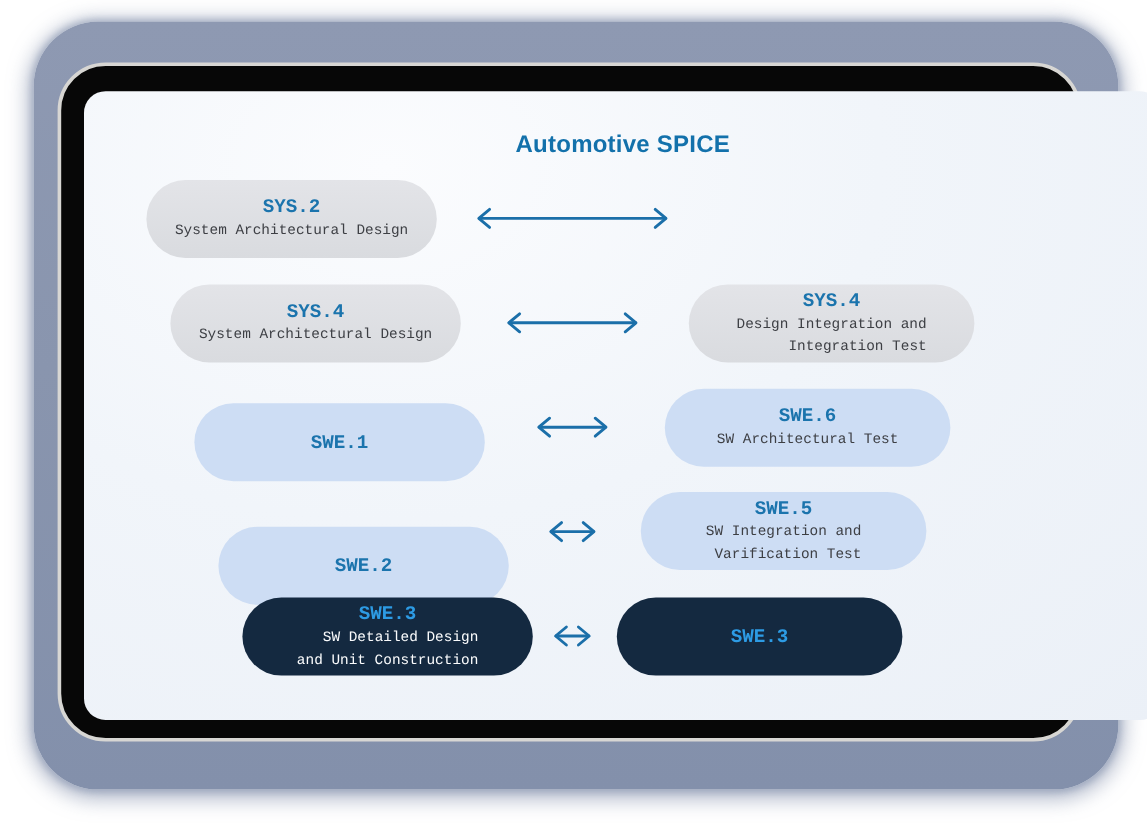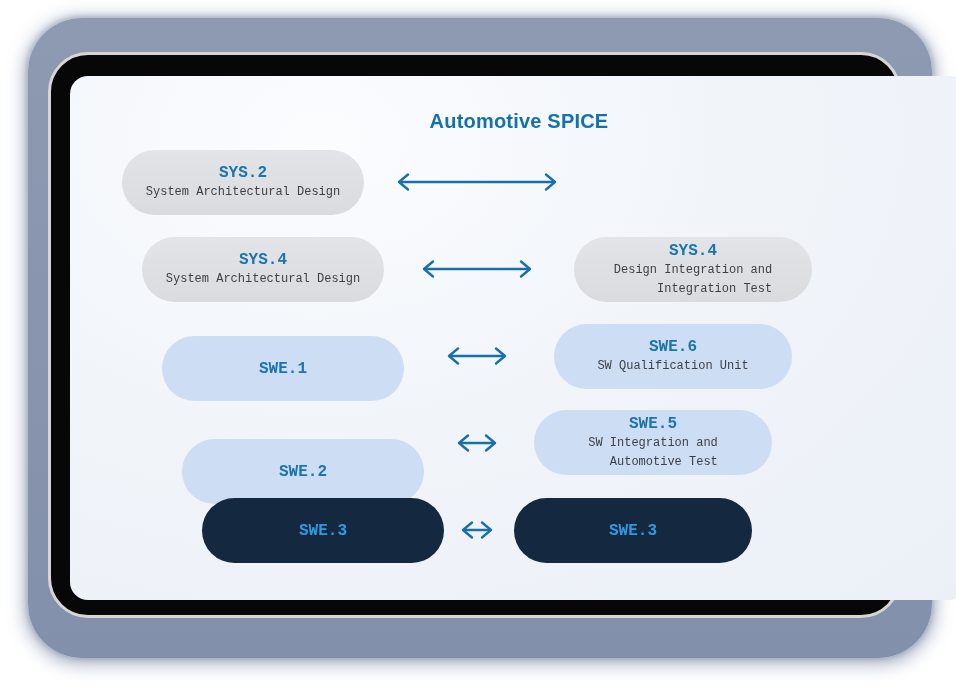--- a/index.html
+++ b/index.html
@@ -84,46 +84,48 @@
           <line x1="4.5" y1="12" x2="109.5" y2="12"></line>
           <path d="M13 4.5 L4 12 L13 19.5"></path>
           <path d="M101 4.5 L110 12 L101 19.5"></path>
         </g>
       </svg>
       <div class="pill blue" style="left: 92px; top: 248px; width: 242px;">
         <div class="code">SWE.1</div>
       </div>
       <div class="pill blue" style="left: 484px; top: 236px; width: 238px;">
         <div class="code">SWE.6</div>
-        <div class="name">SW Qualification Unit</div>
+        <div class="name">SW Architectural Test</div>
       </div>
       <svg class="arrow" width="64" height="24" viewBox="0 0 64 24" style="left: 375px; top: 268px;">
         <g fill="none" stroke="#1b6fa9" stroke-width="2.4" stroke-linecap="round" stroke-linejoin="round">
           <line x1="4.5" y1="12" x2="59.5" y2="12"></line>
           <path d="M13 4.5 L4 12 L13 19.5"></path>
           <path d="M51 4.5 L60 12 L51 19.5"></path>
         </g>
       </svg>
       <div class="pill blue" style="left: 112px; top: 351px; width: 242px;">
         <div class="code">SWE.2</div>
       </div>
       <div class="pill blue" style="left: 464px; top: 322px; width: 238px;">
         <div class="code">SWE.5</div>
         <div class="name">SW Integration and
-Automotive Test</div>
+Varification Test</div>
       </div>
       <svg class="arrow" width="44" height="24" viewBox="0 0 44 24" style="left: 385px; top: 355px;">
         <g fill="none" stroke="#1b6fa9" stroke-width="2.4" stroke-linecap="round" stroke-linejoin="round">
           <line x1="4.5" y1="12" x2="39.5" y2="12"></line>
           <path d="M13 4.5 L4 12 L13 19.5"></path>
           <path d="M31 4.5 L40 12 L31 19.5"></path>
         </g>
       </svg>
       <div class="pill navy" style="left: 132px; top: 422px; width: 242px;">
         <div class="code">SWE.3</div>
+        <div class="name">SW Detailed  Design
+and Unit Construction</div>
       </div>
       <div class="pill navy" style="left: 444px; top: 422px; width: 238px;">
         <div class="code">SWE.3</div>
       </div>
       <svg class="arrow" width="36" height="24" viewBox="0 0 36 24" style="left: 389px; top: 442px;">
         <g fill="none" stroke="#1b6fa9" stroke-width="2.4" stroke-linecap="round" stroke-linejoin="round">
           <line x1="4.5" y1="12" x2="31.5" y2="12"></line>
           <path d="M13 4.5 L4 12 L13 19.5"></path>
           <path d="M23 4.5 L32 12 L23 19.5"></path>
         </g>

